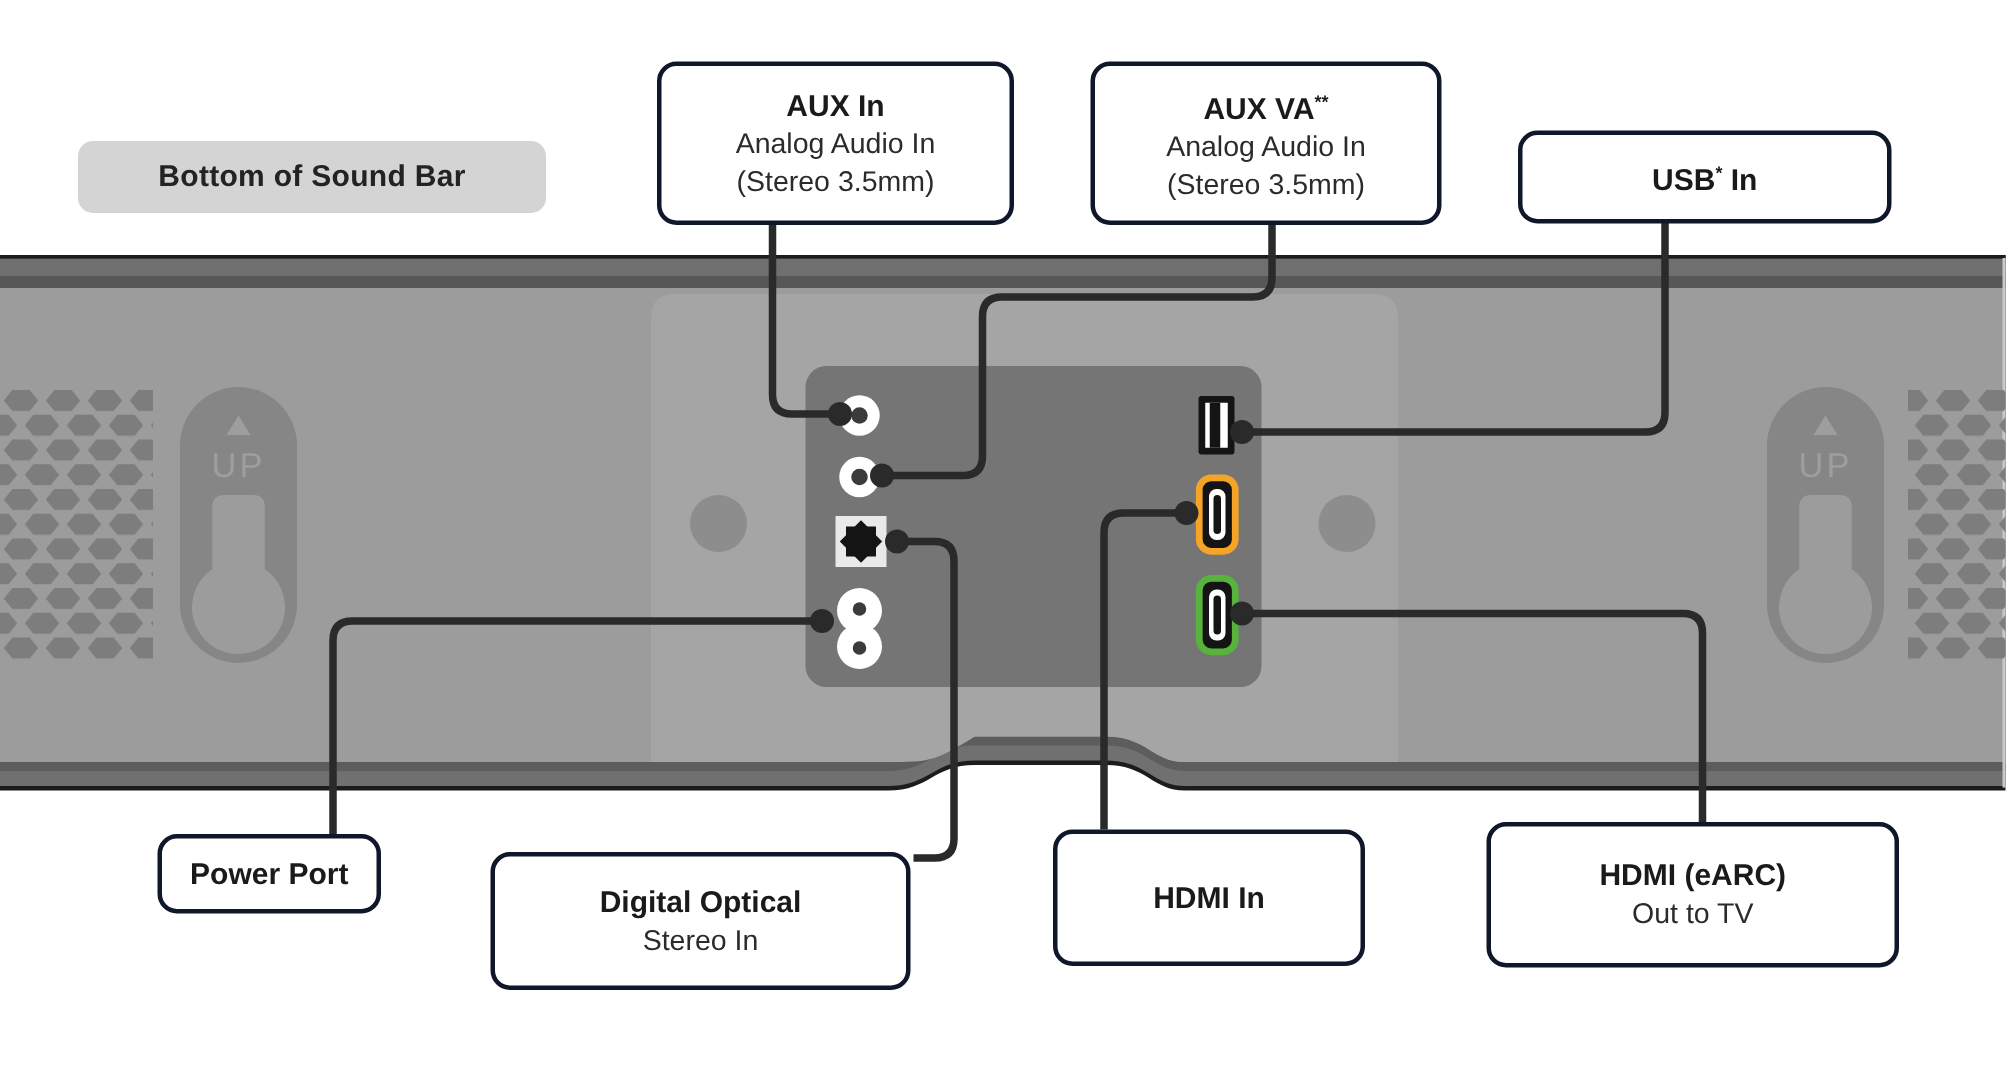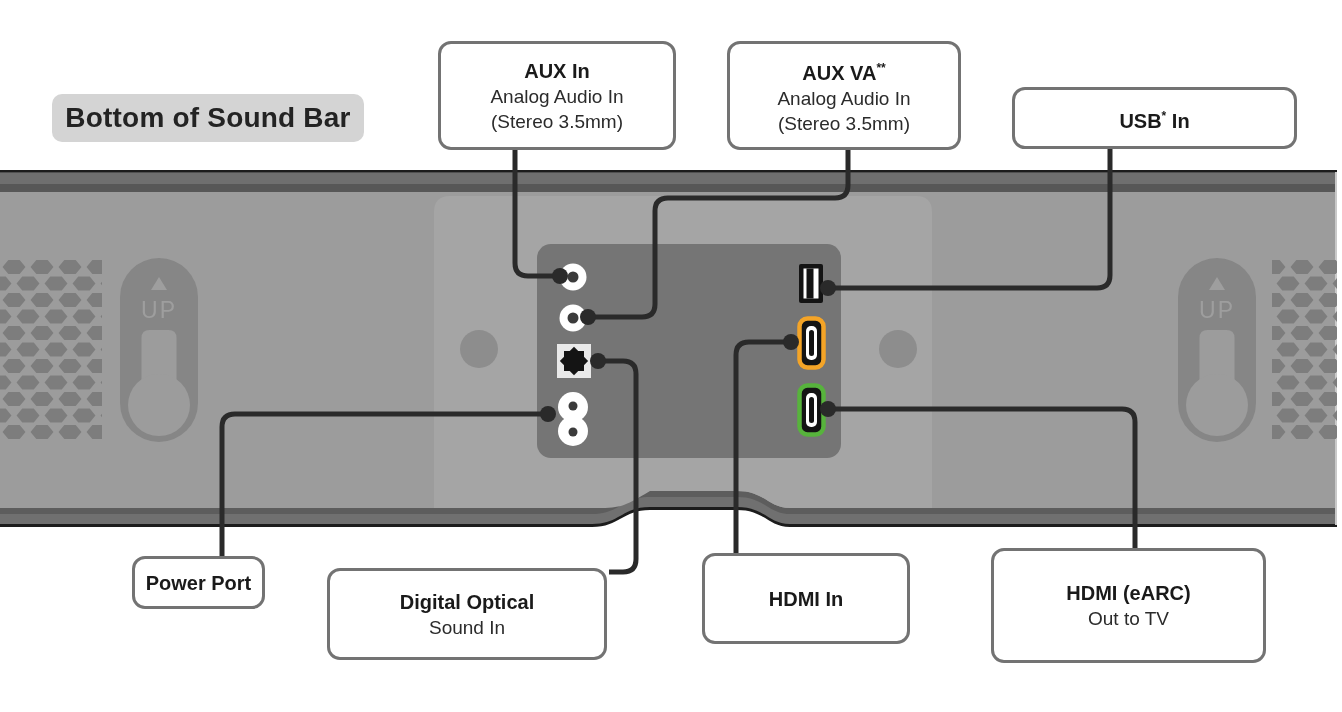--- a/index.html
+++ b/index.html
@@ -1,34 +1,34 @@
 <!DOCTYPE html>
 <html><head>
 <meta charset="utf-8">
 <style>
   html,body{margin:0;padding:0;background:#fff;}
   .canvas{position:relative;width:1342px;height:712px;background:#ffffff;overflow:hidden;
           font-family:"Liberation Sans",sans-serif;}
   svg{position:absolute;left:0;top:0;}
   .pill{position:absolute;left:52px;top:94px;width:312px;height:48px;background:#d4d4d4;
         border-radius:10px;display:flex;align-items:center;justify-content:center;
-        font-weight:bold;font-size:28px;color:#232323;letter-spacing:.2px;}
-  .box{position:absolute;background:#ffffff;border:3px solid #737373;border-radius:13px;
+        font-weight:bold;font-size:20px;color:#232323;letter-spacing:.2px;}
+  .box{position:absolute;background:#ffffff;border:3px solid #0f172a;border-radius:13px;
        box-sizing:border-box;display:flex;flex-direction:column;align-items:center;
        justify-content:center;text-align:center;color:#1a1a1a;}
   .box .title{font-weight:bold;font-size:20px;line-height:26px;white-space:pre;}
   .box .title sup{font-size:12px;font-weight:bold;}
   .box .sub{font-size:19px;line-height:25px;color:#2b2b2b;}
   #box-aux-in  {left:438px;top:41px;width:238px;height:109px;}
   #box-aux-va  {left:727px;top:41px;width:234px;height:109px;text-align:center;}
-  #box-usb     {left:1012px;top:87px;width:285px;height:62px;}
-  #box-power   {left:132px;top:556px;width:133px;height:53px;}
+  #box-usb     {left:1012px;top:87px;width:249px;height:62px;}
+  #box-power   {left:105px;top:556px;width:149px;height:53px;}
   #box-optical {left:327px;top:552px;width:280px;height:92px;margin-top:16px;}
   #box-hdmi-in {left:702px;top:553px;width:208px;height:91px;}
-  #box-earc    {left:991px;top:548px;width:275px;height:115px;}
+  #box-earc    {left:991px;top:548px;width:275px;height:97px;}
   .up-text{font-family:"Liberation Sans",sans-serif;font-size:23px;letter-spacing:2px;}
 </style>
 </head>
 <body>
 
 <div class="canvas">
 
   <svg width="1342" height="712" viewBox="0 0 1342 712">
     <defs>
       <pattern id="hex" x="0" y="258" width="28" height="33" patternUnits="userSpaceOnUse">
@@ -149,21 +149,21 @@
   <div class="box" id="box-usb">
     <div class="title"><span>USB</span><sup>*</sup><span> In</span></div>
   </div>
 
   <div class="box" id="box-power">
     <div class="title">Power Port</div>
   </div>
 
   <div class="box" id="box-optical">
     <div class="title">Digital Optical</div>
-    <div class="sub">Sound In</div>
+    <div class="sub">Stereo In</div>
   </div>
 
   <div class="box" id="box-hdmi-in">
     <div class="title">HDMI In</div>
   </div>
 
   <div class="box" id="box-earc">
     <div class="title">HDMI (eARC)</div>
     <div class="sub">Out to TV</div>
   </div>

